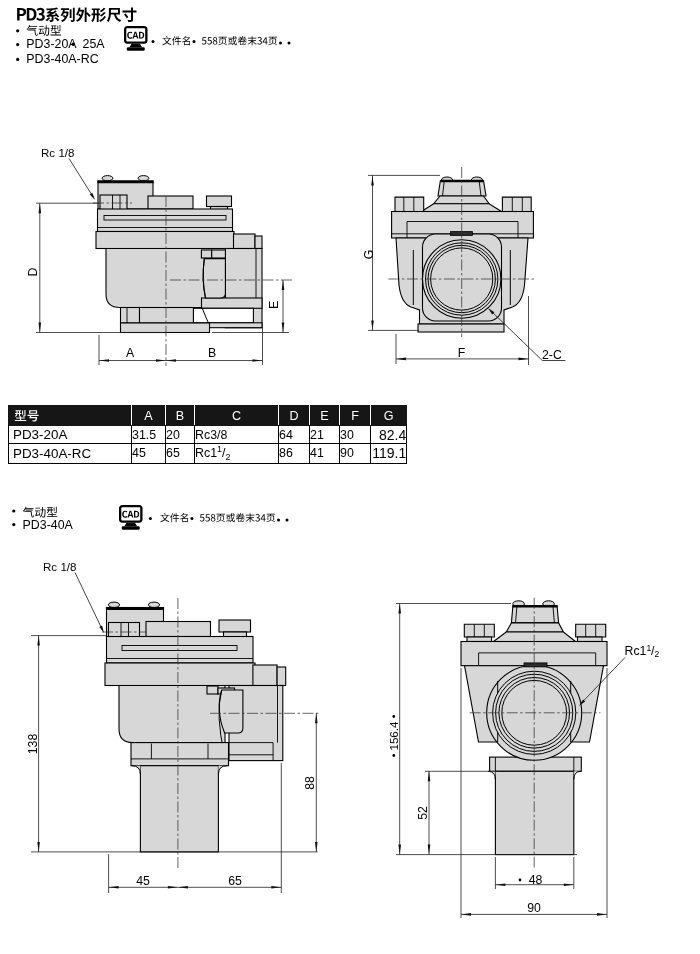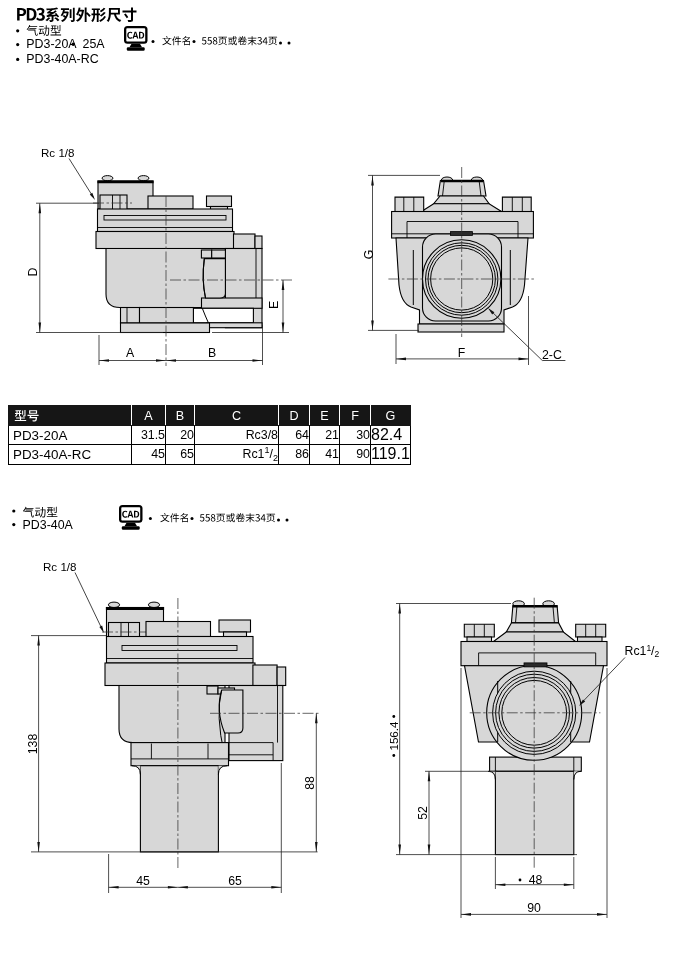--- a/index.html
+++ b/index.html
@@ -5,22 +5,22 @@
 #page{position:relative;width:700px;height:954px;background:#fff;overflow:hidden;
   font-family:"Liberation Sans",sans-serif;}
 #dwg{position:absolute;left:0;top:0;z-index:2;pointer-events:none;}
 #tbl{position:absolute;left:8px;top:405px;z-index:1;border-collapse:collapse;table-layout:fixed;}
 #tbl td{border:1px solid #000;padding:0;overflow:hidden;white-space:nowrap;}
 #tbl td.h{background:#161616;color:#fff;border:1px solid #161616;border-right:1.6px solid #fff;
   height:19px;text-align:center;font-size:12.6px;}
 #tbl td.h:first-child{text-align:left;}
 #tbl td.h:last-child{border-right:1.6px solid #161616;}
 #tbl td.c0{font-size:13.4px;padding-left:4px;height:17px;}
-#tbl td.cc{font-size:12.4px;text-align:right;height:17px;}
-#tbl td.cg{font-size:16px;text-align:left;height:17px;}
+#tbl td.cc{font-size:12.4px;text-align:left;height:17px;}
+#tbl td.cg{font-size:14px;text-align:right;height:17px;}
 sup{font-size:9px;vertical-align:super;}
 sub{font-size:9px;vertical-align:sub;}
 </style></head>
 <body>
 <div id="page">
 <svg id="dwg" width="700" height="954" viewBox="0 0 700 954">
 <ellipse cx="107.5" cy="178.2" rx="5.4" ry="2.6" fill="#d7d7d7" stroke="#000" stroke-width="1"></ellipse>
 <ellipse cx="143.5" cy="178.2" rx="5.4" ry="2.6" fill="#d7d7d7" stroke="#000" stroke-width="1"></ellipse>
 <rect x="98" y="181" width="55" height="28" fill="#d7d7d7" stroke="#000" stroke-width="1.1"></rect>
 <line x1="97.4" y1="181.9" x2="153.6" y2="181.9" stroke="#000" stroke-width="2.6"></line>

